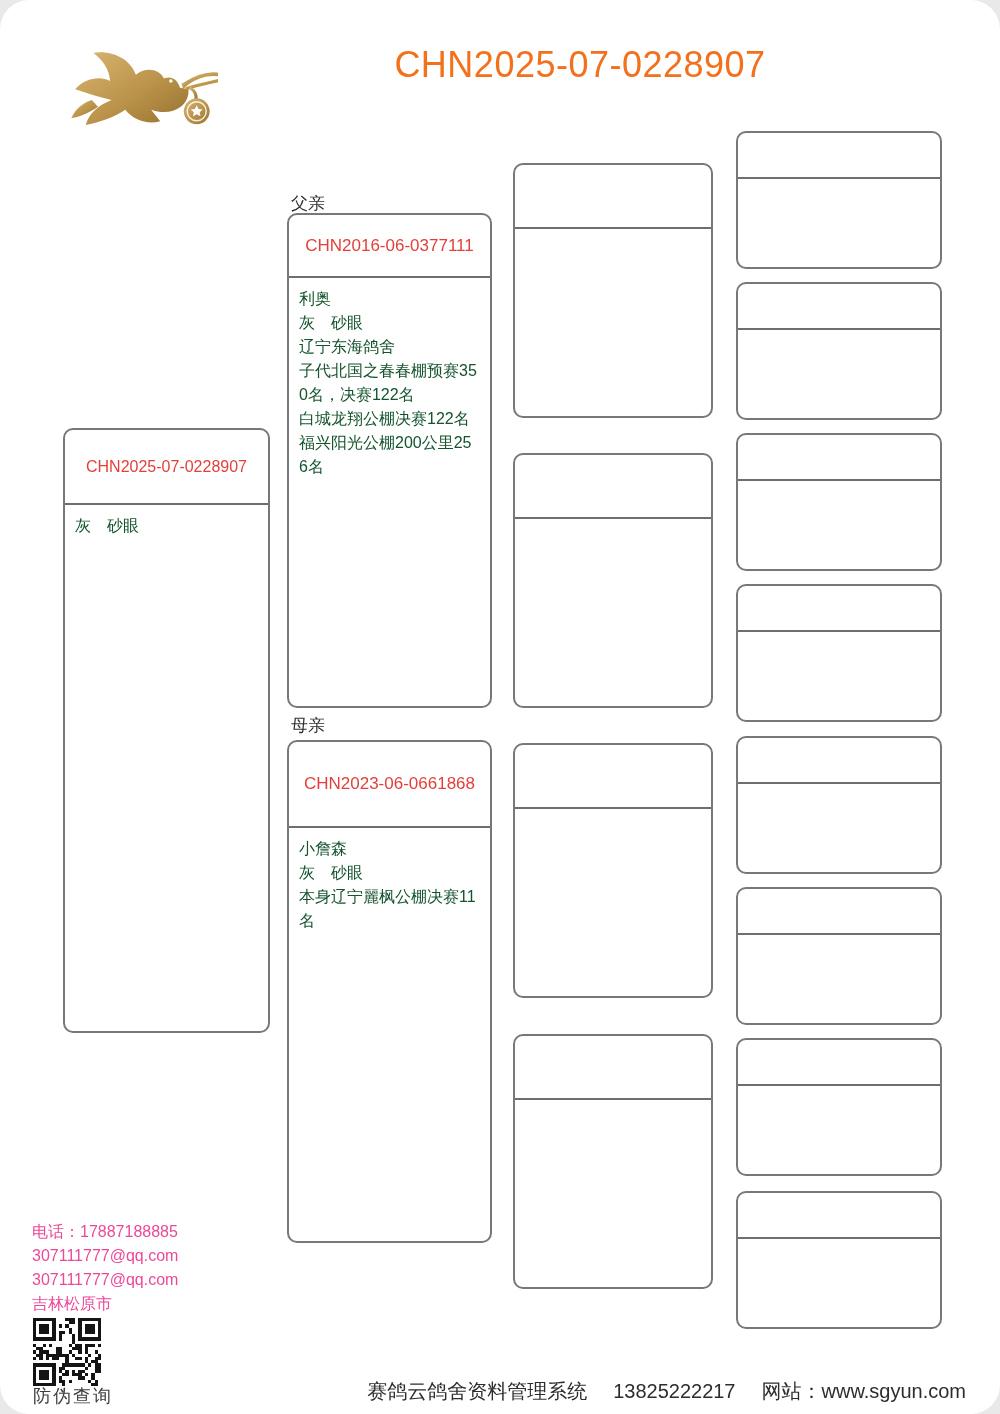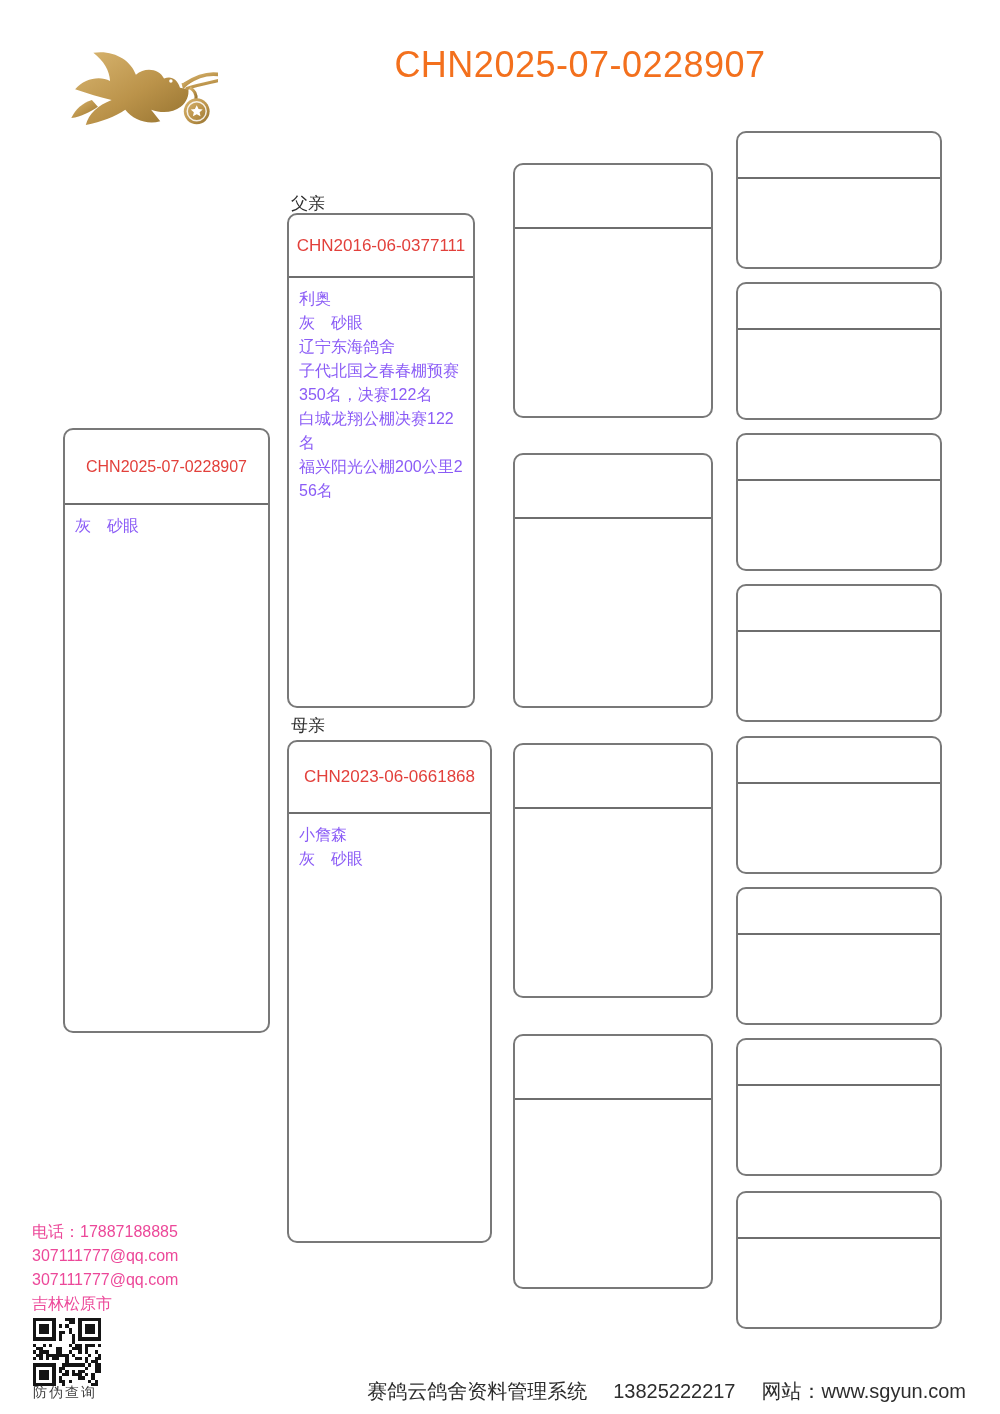--- a/index.html
+++ b/index.html
@@ -1,72 +1,72 @@
 <!DOCTYPE html>
 <html><head>
 <meta charset="utf-8">
 <style>
   * { margin:0; padding:0; box-sizing:border-box; }
   html,body { background:#e9e9e9; }
   body { font-family:"Liberation Sans","DejaVu Sans",sans-serif; }
   .page {
     position:relative; width:1000px; height:1414px;
-    background:#ffffff; margin:0 auto; overflow:hidden;
+    background:#ffffff; margin:0 auto; overflow:hidden;border-radius:29px;
   }
   .page-title {
     position:absolute; left:300px; top:44px; width:560px;
     text-align:center; font-size:36px; font-weight:400;
     color:#f3701d; letter-spacing:0.5px; white-space:nowrap;
   }
   .logo { position:absolute; left:66px; top:26px; width:152px; height:128px; }
 
   .pbox {
     position:absolute; background:#fff;
     border:2px solid #787878; border-radius:10px;
   }
   .pbox .hdr {
     display:flex; align-items:center; justify-content:center;
     border-bottom:2px solid #6e6e6e;
   }
   .red-id { color:#e2403b; font-size:17px; white-space:nowrap; }
   .pbox .bdy {
     padding:9px 10px; font-size:16px; line-height:24px;
-    color:#8b5cf6; word-break:break-all; text-align:left;
+    color:#14532d; word-break:break-all; text-align:left;
   }
   .gen-label {
     position:absolute; font-size:17px; color:#2e2e2e; white-space:nowrap;
   }
 
   
   #subject-box { left:63px; top:428px; width:207px; height:605px; }
   #subject-box .hdr { height:75px; }
   #subject-box .red-id { font-size:16px; }
 
   
   #father-label { left:291px; top:192px; }
-  #father-box   { left:287px; top:213px; width:188px; height:495px; }
+  #father-box   { left:287px; top:213px; width:205px; height:495px; }
   #father-box .hdr { height:63px; }
   #mother-label { left:291px; top:714px;text-align:right; }
   #mother-box   { left:287px; top:740px; width:205px; height:503px; }
-  #mother-box .hdr { height:72px;justify-content:center; }
+  #mother-box .hdr { height:86px;justify-content:center; }
 
   
   .gen3-box { left:513px; width:200px; }
   .gen3-box .hdr { height:64px; }
   .gen4-box { left:736px; width:206px; }
   .gen4-box .hdr { height:46px; }
 
   .contact {
     position:absolute; left:32px; top:1220px;
     font-size:16px; line-height:24px; color:#ec4899;
   }
   .qr-wrap { position:absolute; left:30px; top:1318px; }
   .qr-caption {
     position:absolute; left:33px; top:1384px;
-    font-size:14px; color:#3d3d3d; letter-spacing:2px;
+    font-size:18px; color:#3d3d3d; letter-spacing:2px;
   }
   .footer {
     position:absolute; left:360px; right:34px; top:1378px;
     text-align:right; font-size:20px; color:#2d2d2d; white-space:nowrap;
   }
   .footer .sep { display:inline-block; width:26px; }
 </style>
 </head>
 <body>
 
@@ -141,20 +141,21 @@
   </div>
 
   <div class="gen-label" id="mother-label">母亲</div>
   <div class="pbox" id="mother-box">
     <div class="hdr">
       <span class="red-id">CHN2023-06-0661868</span>
     </div>
     <div class="bdy">
         <div>小詹森</div>
         <div>灰　砂眼</div>
+        <div>本身辽宁麗枫公棚决赛11名</div>
       </div>
   </div>
 
   <div id="gen-boxes">
       <div class="pbox gen3-box" style="top: 163px; height: 255px;">
         <div class="hdr"></div>
       </div>
       <div class="pbox gen3-box" style="top: 453px; height: 255px;">
         <div class="hdr"></div>
       </div>

